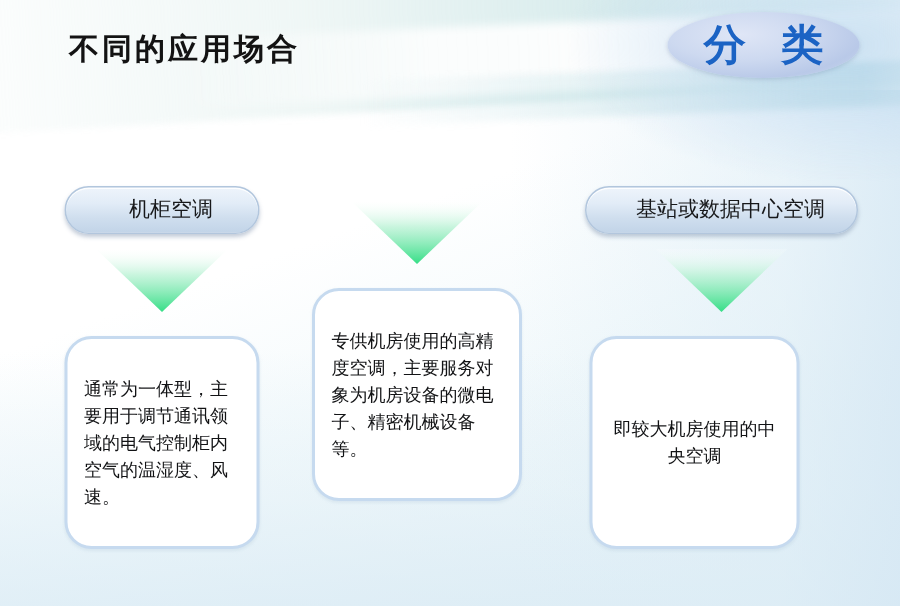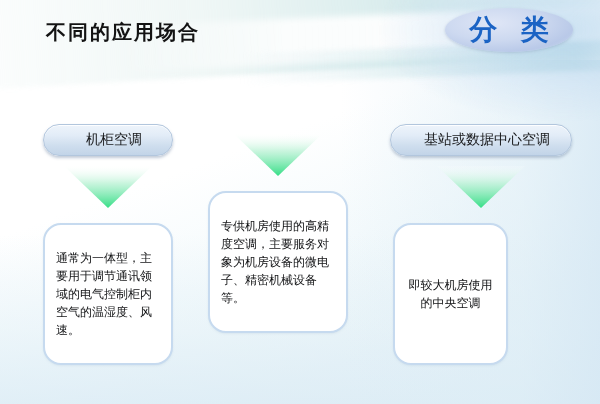--- a/index.html
+++ b/index.html
@@ -195,21 +195,21 @@
   }
   .note-text {
     font-size: 12px;
     line-height: 1.5;
     color: #121315;
     font-family: "DejaVu Sans", "Liberation Sans", sans-serif;
     word-break: break-all;
   }
   .col-0 .note { width: 130px; }
   .col-1 .note { width: 140px; margin-left: -14px; }
-  .col-2 .note { width: 115px; margin-left: 3px; }
+  .col-2 .note { width: 140px; margin-left: 3px; }
   .col-0 .note-text { text-align: left; }
   .col-2 .note-text { align-self: center; }
 
   .arrow-wrap {
     display: flex;
     justify-content: center;
     margin-top: 10px;
     margin-bottom: 2px;
   }
 </style>

